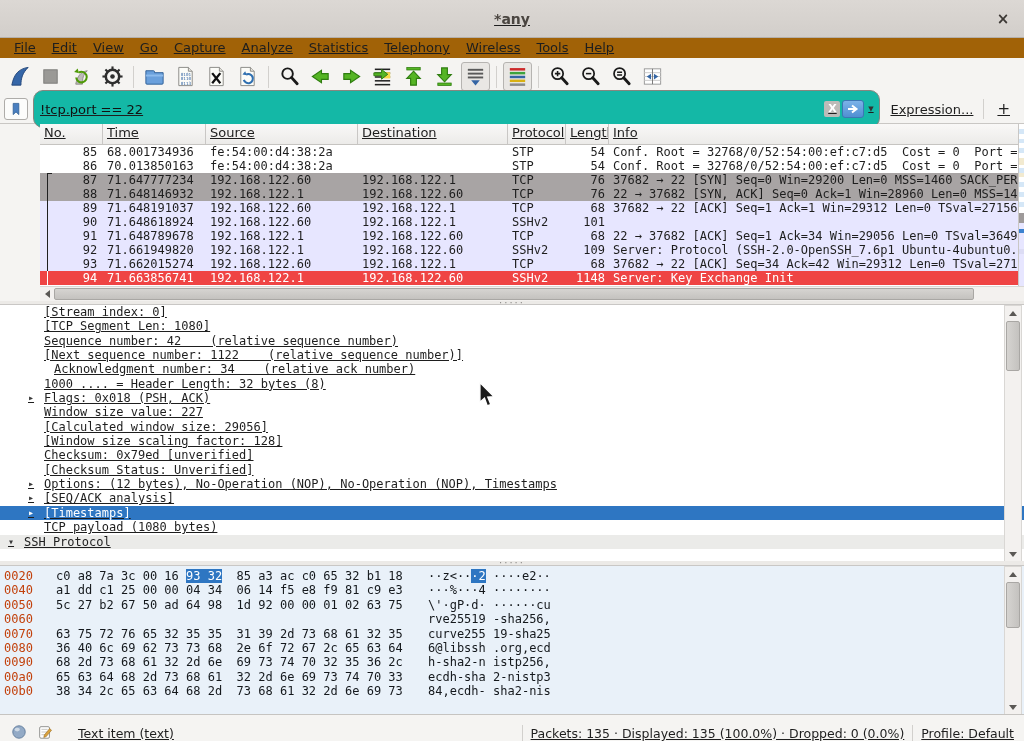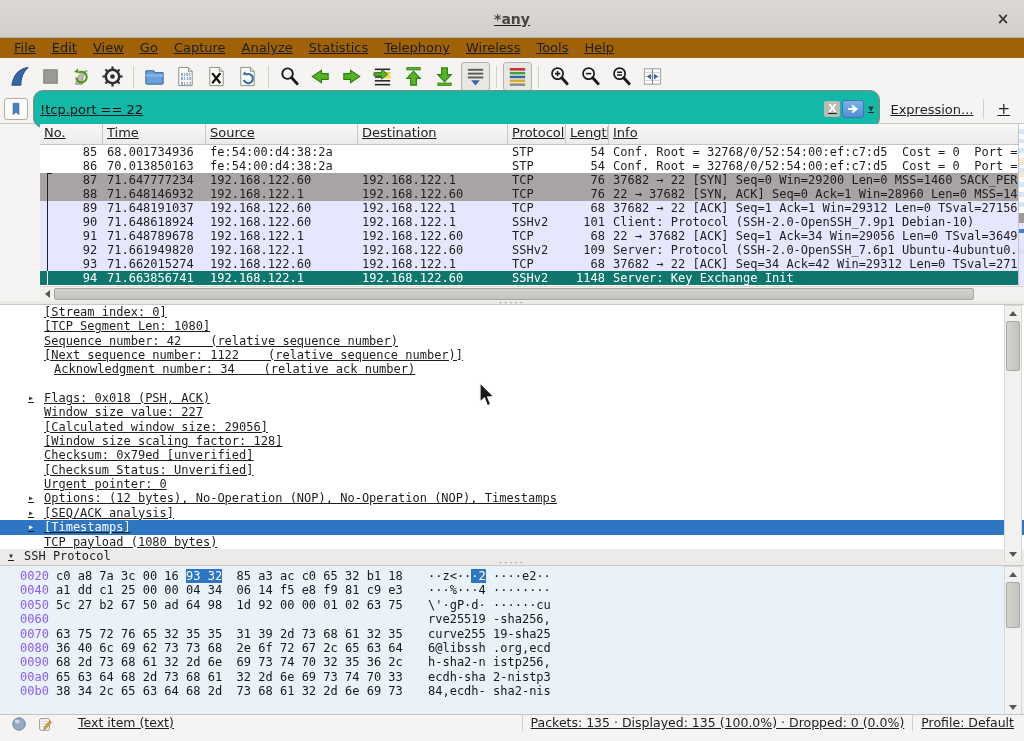--- a/index.html
+++ b/index.html
@@ -59,21 +59,21 @@
   .pl-rows { position:absolute; top:21px; left:0; width:978px; height:140px; overflow:hidden;
              font-family:"DejaVu Sans Mono", monospace; font-size:12px; }
   .prow { height:14px; line-height:14px; display:flex; white-space:pre; position:relative; }
   .prow .c { overflow:hidden; flex:none; }
   .c-no{width:63px;text-align:center;padding-right:3px;padding-left:40px;} .c-time{width:103px;padding-left:4px;}
   .c-src{width:152px;padding-left:4px;} .c-dst{width:150px;padding-left:4px;}
   .c-proto{width:58px;padding-left:4px;} .c-len{width:43px;text-align:right;padding-right:4px;}
   .c-info{flex:1;padding-left:4px;}
   .prow.white{background:#ffffff;} .prow.gray{background:#a8a4a4;}
   .prow.lavender{background:#e7e6ff;}
-  .prow.selected{background:#0f766e;color:#fff;}
+  .prow.selected{background:#ef4444;color:#fff;}
   .prow.conv::before{content:"";position:absolute;left:7px;top:0;bottom:0;width:1px;background:#202020;}
   .prow.selected.conv::before{background:#fff;}
   .prow.conv-start::after{content:"";position:absolute;left:7px;top:0;width:5px;height:1px;background:#202020;}
   .minimap { position:absolute; left:978px; top:0; width:26px; height:162px; border-left:1px solid #c9c7c5;
     background:linear-gradient(to bottom,
       #ffffff 0,#ffffff 3%, #d5e7f7 3%,#d5e7f7 6%, #fff 6%,#fff 9%, #d5e7f7 9%,#d5e7f7 12%,
       #fff 12%,#fff 15%, #d5e7f7 15%,#d5e7f7 18%, #fff 18%,#fff 21%,
       #f2ead0 21%,#f2ead0 25%, #fff 25%,#fff 27%, #d5e7f7 27%,#d5e7f7 30%,
       #f2ead0 30%,#f2ead0 33%, #fff 33%,#fff 36%, #d5e7f7 36%,#d5e7f7 39%,
       #fff 39%,#fff 42%, #d5e7f7 42%,#d5e7f7 45%, #fff 45%,#fff 48%,
@@ -109,29 +109,29 @@
   .dexp { width:16px; flex:none; text-align:left; font-size:10px; color:#3a3a3a; }
   .dline.selected { background:#2e76c2; color:#fff; }
   .dline.selected .dexp { color:#fff; }
   .dline.shaded { background:#ebebe9; }
   .d-vscroll { right:2px; top:0; height:257px; }
 
   
   .hex-pane { height:149px; background:#e9f1f9; border-top:1px solid #c9c7c5; position:relative;
               overflow:hidden; font-family:"DejaVu Sans Mono", monospace; font-size:12px; padding-top:3px; }
   .hrow { height:14.4px; line-height:14.4px; position:relative; white-space:pre; }
-  .hoff { position:absolute; left:20px; color:#8b5cf6; }
+  .hoff { position:absolute; left:4px; color:#c2410c; }
   .hhex { position:absolute; left:56px; color:#14181c; }
   .hascii { position:absolute; left:428px; color:#14181c; }
   .hl { background:#2e76c2; color:#fff; }
   .hex-vscroll { right:2px; top:0; height:149px; }
 
   
   .statusbar { height:27px; border-top:1px solid #c6c4c1; background:#f5f4f2;
-               display:flex; align-items:flex-start; font-size:12.5px; padding:0 10px; gap:8px; }
+               display:flex; align-items:flex-end; font-size:12.5px; padding:0 10px; gap:8px; }
   .sb-icon { width:18px; height:18px; display:flex; align-items:center; justify-content:center; }
   .status-left-text { margin-left:16px; }
   .sb-spacer { flex:1; }
   .sb-div { width:1px; height:16px; background:#d2d0cd; }
 
   
   .cursor { position:absolute; left:478px; top:381px; z-index:50; pointer-events:none; }
 </style>
 </head>
 <body>
@@ -397,21 +397,21 @@
         <div class="pl-col w-proto">Protocol</div>
         <div class="pl-col w-len">Length</div>
         <div class="pl-col info">Info</div>
       </div>
     <div class="pl-rows" id="pl-rows">
         <div class="prow white"><span class="c c-no">85</span><span class="c c-time">68.001734936</span><span class="c c-src">fe:54:00:d4:38:2a</span><span class="c c-dst"></span><span class="c c-proto">STP</span><span class="c c-len">54</span><span class="c c-info">Conf. Root = 32768/0/52:54:00:ef:c7:d5  Cost = 0  Port = 0x8001</span></div>
         <div class="prow white"><span class="c c-no">86</span><span class="c c-time">70.013850163</span><span class="c c-src">fe:54:00:d4:38:2a</span><span class="c c-dst"></span><span class="c c-proto">STP</span><span class="c c-len">54</span><span class="c c-info">Conf. Root = 32768/0/52:54:00:ef:c7:d5  Cost = 0  Port = 0x8001</span></div>
         <div class="prow gray conv conv-start"><span class="c c-no">87</span><span class="c c-time">71.647777234</span><span class="c c-src">192.168.122.60</span><span class="c c-dst">192.168.122.1</span><span class="c c-proto">TCP</span><span class="c c-len">76</span><span class="c c-info">37682 → 22 [SYN] Seq=0 Win=29200 Len=0 MSS=1460 SACK_PERM=1 TSval=2715601413 TSecr=0 WS=128</span></div>
         <div class="prow gray conv"><span class="c c-no">88</span><span class="c c-time">71.648146932</span><span class="c c-src">192.168.122.1</span><span class="c c-dst">192.168.122.60</span><span class="c c-proto">TCP</span><span class="c c-len">76</span><span class="c c-info">22 → 37682 [SYN, ACK] Seq=0 Ack=1 Win=28960 Len=0 MSS=1460 SACK_PERM=1 TSval=3649494573 TSecr=2715601413 WS=128</span></div>
         <div class="prow lavender conv"><span class="c c-no">89</span><span class="c c-time">71.648191037</span><span class="c c-src">192.168.122.60</span><span class="c c-dst">192.168.122.1</span><span class="c c-proto">TCP</span><span class="c c-len">68</span><span class="c c-info">37682 → 22 [ACK] Seq=1 Ack=1 Win=29312 Len=0 TSval=2715601413 TSecr=3649494573</span></div>
-        <div class="prow lavender conv"><span class="c c-no">90</span><span class="c c-time">71.648618924</span><span class="c c-src">192.168.122.60</span><span class="c c-dst">192.168.122.1</span><span class="c c-proto">SSHv2</span><span class="c c-len">101</span><span class="c c-info">Client: Protocol (SSH-2.0-OpenSSH_7.9p1 Debian-10)</span></div>
+        <div class="prow lavender conv"><span class="c c-no">90</span><span class="c c-time">71.648618924</span><span class="c c-src">192.168.122.60</span><span class="c c-dst">192.168.122.1</span><span class="c c-proto">SSHv2</span><span class="c c-len">101</span></div>
         <div class="prow lavender conv"><span class="c c-no">91</span><span class="c c-time">71.648789678</span><span class="c c-src">192.168.122.1</span><span class="c c-dst">192.168.122.60</span><span class="c c-proto">TCP</span><span class="c c-len">68</span><span class="c c-info">22 → 37682 [ACK] Seq=1 Ack=34 Win=29056 Len=0 TSval=3649494573 TSecr=2715601414</span></div>
         <div class="prow lavender conv"><span class="c c-no">92</span><span class="c c-time">71.661949820</span><span class="c c-src">192.168.122.1</span><span class="c c-dst">192.168.122.60</span><span class="c c-proto">SSHv2</span><span class="c c-len">109</span><span class="c c-info">Server: Protocol (SSH-2.0-OpenSSH_7.6p1 Ubuntu-4ubuntu0.3)</span></div>
         <div class="prow lavender conv"><span class="c c-no">93</span><span class="c c-time">71.662015274</span><span class="c c-src">192.168.122.60</span><span class="c c-dst">192.168.122.1</span><span class="c c-proto">TCP</span><span class="c c-len">68</span><span class="c c-info">37682 → 22 [ACK] Seq=34 Ack=42 Win=29312 Len=0 TSval=2715601427 TSecr=3649494586</span></div>
         <div class="prow lavender selected conv"><span class="c c-no">94</span><span class="c c-time">71.663856741</span><span class="c c-src">192.168.122.1</span><span class="c c-dst">192.168.122.60</span><span class="c c-proto">SSHv2</span><span class="c c-len">1148</span><span class="c c-info">Server: Key Exchange Init</span></div>
       </div>
     <div class="minimap"></div>
     <div class="vscroll pl-vscroll">
       <span class="sb-btn up">
           <span class="tri-up"></span>
         </span>
@@ -433,28 +433,27 @@
 
   <div class="splitter">·····</div>
 
   <div class="details-pane">
     <div id="detail-lines">
         <div class="dline" style="padding-left: 28px;"><span class="dexp"></span><span class="dtext">[Stream index: 0]</span></div>
         <div class="dline" style="padding-left: 28px;"><span class="dexp"></span><span class="dtext">[TCP Segment Len: 1080]</span></div>
         <div class="dline" style="padding-left: 28px;"><span class="dexp"></span><span class="dtext">Sequence number: 42    (relative sequence number)</span></div>
         <div class="dline" style="padding-left: 28px;"><span class="dexp"></span><span class="dtext">[Next sequence number: 1122    (relative sequence number)]</span></div>
         <div class="dline" style="padding-left: 28px; gap: 10px;"><span class="dexp"></span><span class="dtext">Acknowledgment number: 34    (relative ack number)</span></div>
-        <div class="dline" style="padding-left: 28px;"><span class="dexp"></span></div>
+        <div class="dline" style="padding-left: 28px;"><span class="dexp"></span><span class="dtext">1000 .... = Header Length: 32 bytes (8)</span></div>
         <div class="dline" style="padding-left: 28px;"><span class="dexp">▸</span><span class="dtext">Flags: 0x018 (PSH, ACK)</span></div>
         <div class="dline" style="padding-left: 28px;"><span class="dexp"></span><span class="dtext">Window size value: 227</span></div>
         <div class="dline" style="padding-left: 28px;"><span class="dexp"></span><span class="dtext">[Calculated window size: 29056]</span></div>
         <div class="dline" style="padding-left: 28px;"><span class="dexp"></span><span class="dtext">[Window size scaling factor: 128]</span></div>
         <div class="dline" style="padding-left: 28px;"><span class="dexp"></span><span class="dtext">Checksum: 0x79ed [unverified]</span></div>
         <div class="dline" style="padding-left: 28px;"><span class="dexp"></span><span class="dtext">[Checksum Status: Unverified]</span></div>
-        <div class="dline" style="padding-left: 28px;"><span class="dexp"></span><span class="dtext">Urgent pointer: 0</span></div>
         <div class="dline" style="padding-left: 28px;"><span class="dexp">▸</span><span class="dtext">Options: (12 bytes), No-Operation (NOP), No-Operation (NOP), Timestamps</span></div>
         <div class="dline" style="padding-left: 28px;"><span class="dexp">▸</span><span class="dtext">[SEQ/ACK analysis]</span></div>
         <div class="dline selected" style="padding-left: 28px;"><span class="dexp">▸</span><span class="dtext">[Timestamps]</span></div>
         <div class="dline" style="padding-left: 28px;"><span class="dexp"></span><span class="dtext">TCP payload (1080 bytes)</span></div>
         <div class="dline shaded" style="padding-left: 8px;"><span class="dexp">▾</span><span class="dtext">SSH Protocol</span></div>
       </div>
     <div class="vscroll d-vscroll">
       <span class="sb-btn up">
           <span class="tri-up"></span>
         </span>

